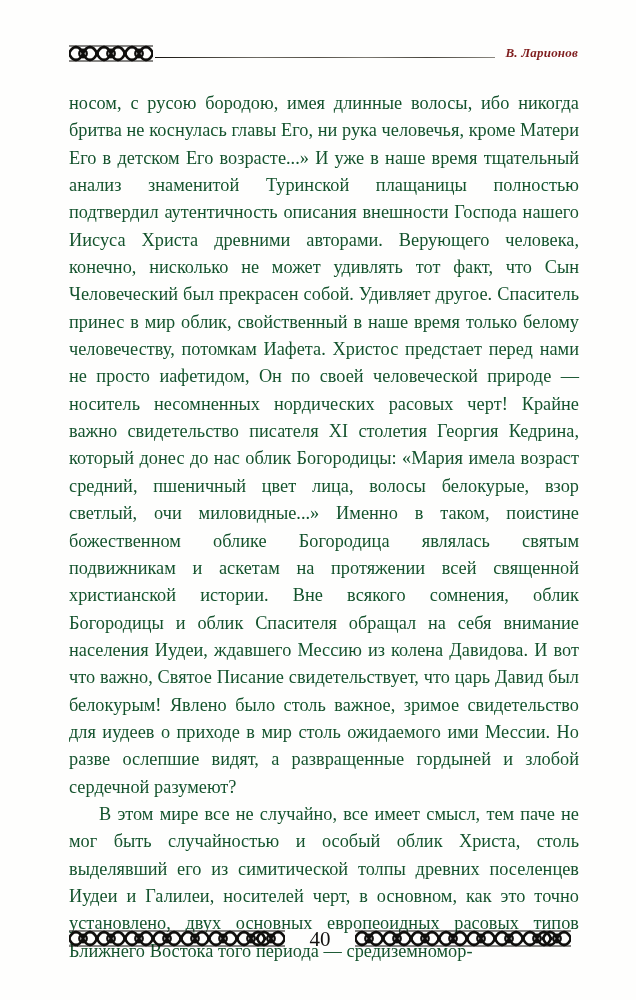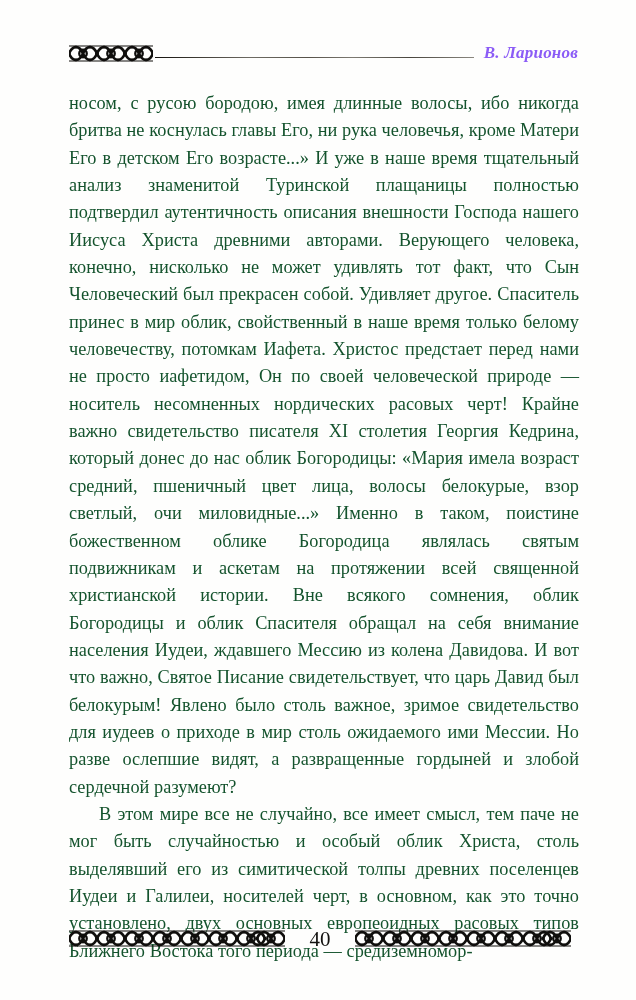--- a/index.html
+++ b/index.html
@@ -57,23 +57,23 @@
       #8b8880 100%);
     position: relative;
     top: 4px;
   }
 
   .head-author {
     flex: 0 0 auto;
     font-family: "Liberation Serif", "DejaVu Serif", serif;
     font-style: italic;
     font-weight: 700;
-    font-size: 17px;
+    font-size: 13px;
     letter-spacing: 0.2px;
-    color: #8b5cf6;
+    color: #7f1d1d;
     white-space: nowrap;
     padding-left: 6px;
   }
 
   
   .body-text {
     position: absolute;
     left: 69px;
     top: 90px;
     width: 510px;

